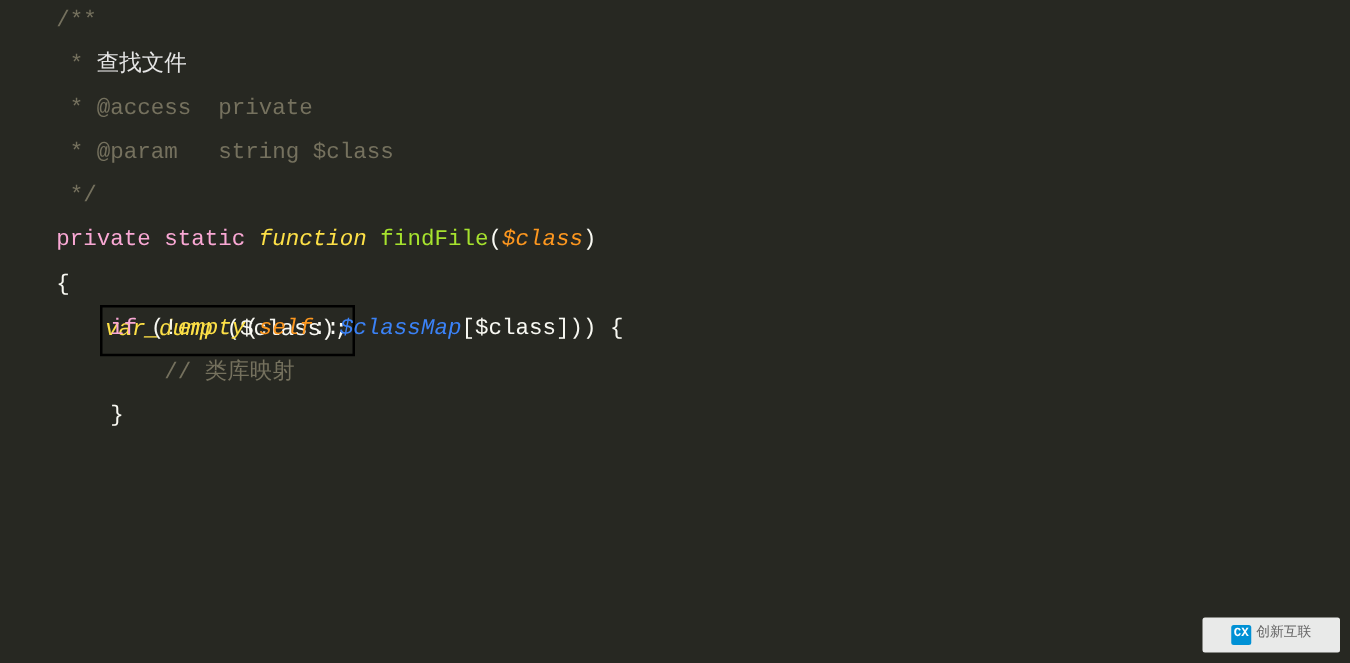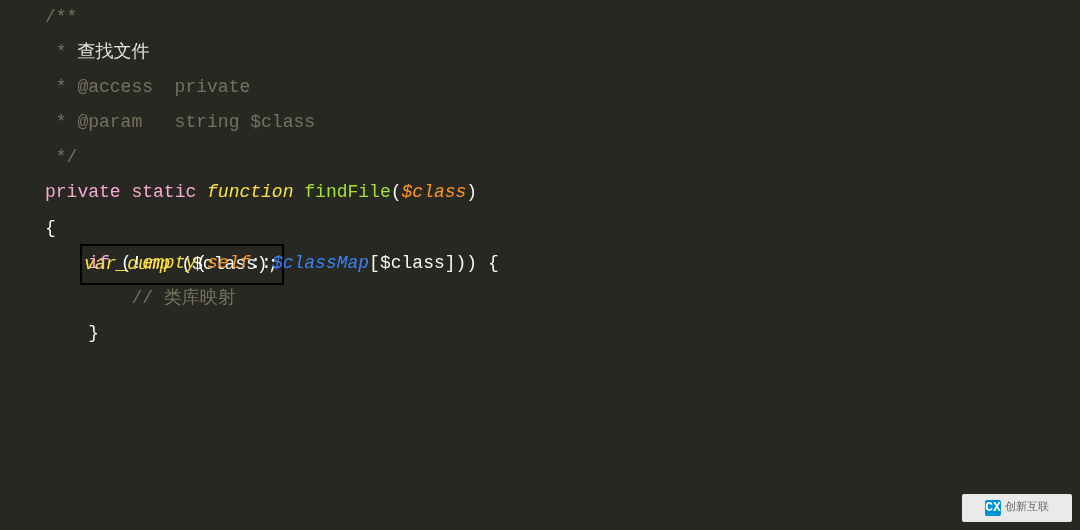--- a/index.html
+++ b/index.html
@@ -72,21 +72,21 @@
     .watermark-icon {
       width: 16px;
       height: 16px;
       background: #0091d5;
       border-radius: 2px;
       display: flex;
       align-items: center;
       justify-content: center;
       color: #fff;
       font-weight: bold;
-      font-size: 13px;
+      font-size: 10px;
     }
   </style>
 </head>
 <body>
 
 <div class="editor">
   <div class="line"><span class="comment">/**</span></div>
   <div class="line"><span class="comment"> * </span><span class="comment chinese">查找文件</span></div>
   <div class="line"><span class="comment"> * @access  private</span></div>
   <div class="line"><span class="comment"> * @param   string $class</span></div>

